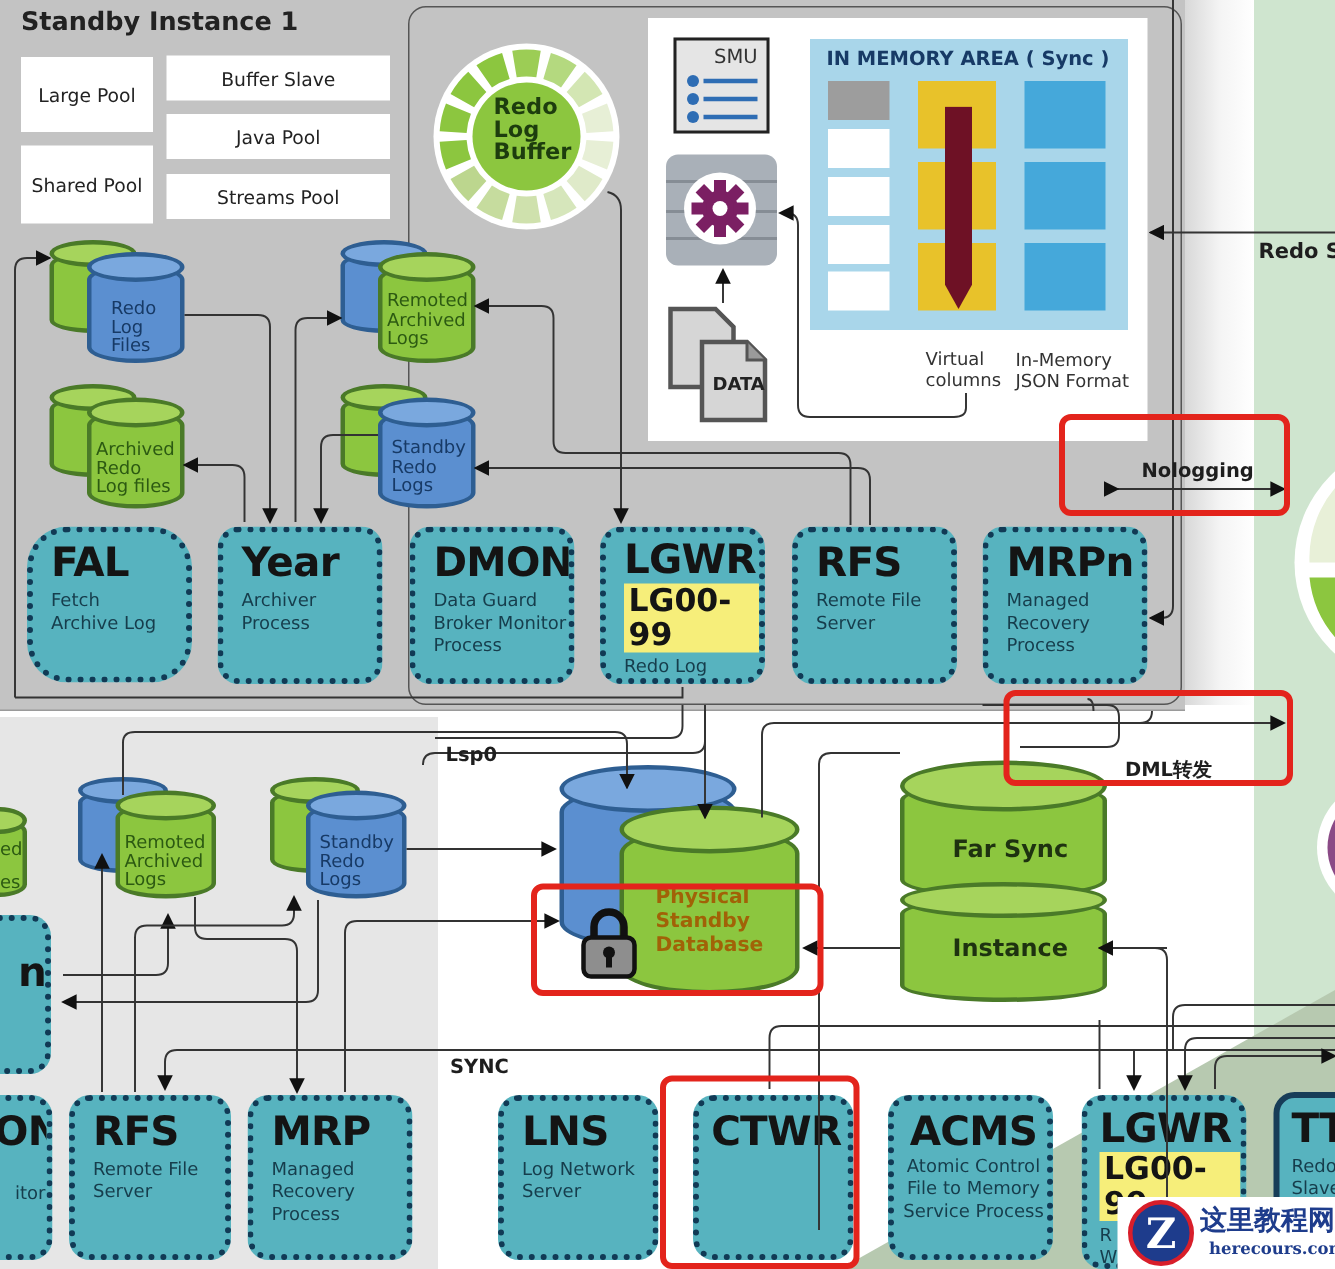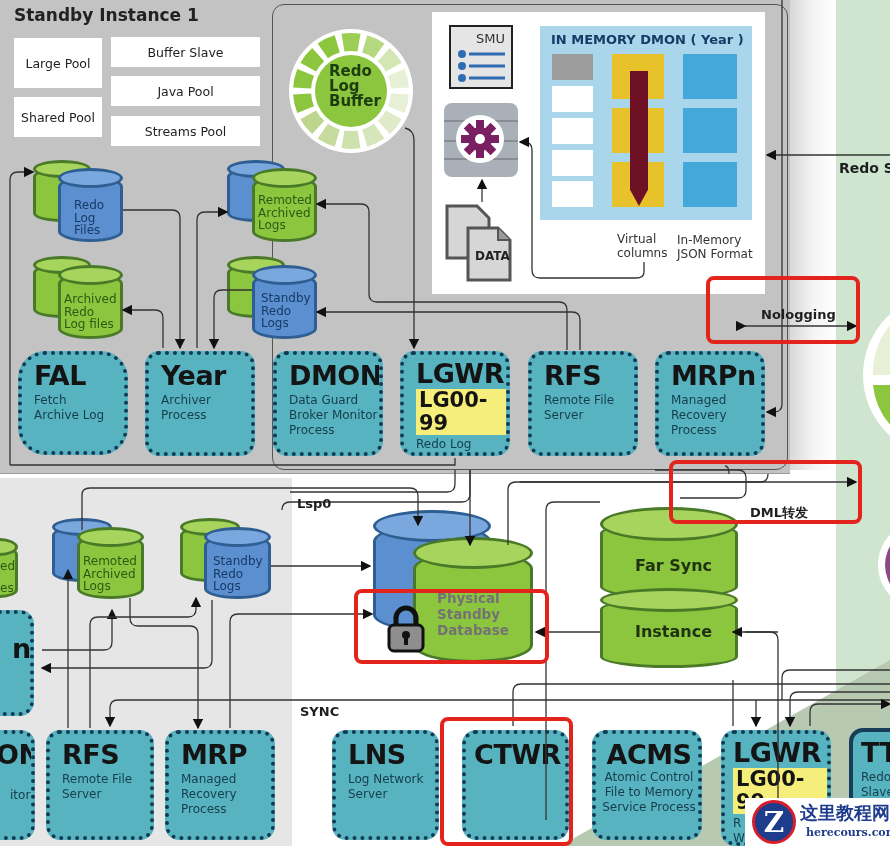--- a/index.html
+++ b/index.html
@@ -67,21 +67,21 @@
 <div class="abs" id="bg-green"></div>
 <div class="abs" id="bg-right-fade"></div>
 <div class="abs" id="bg-lower-left"></div>
 <div class="abs" id="bg-diag"></div>
 
 <div class="abs" id="standby-panel"></div>
 <div class="abs" id="inner-panel"></div>
 <div class="abs" id="panel-title">Standby Instance 1</div>
 
 <div class="abs pool" style="left:14px;top:38px;width:88px;height:50px;">Large  Pool</div>
-<div class="abs pool" style="left:14px;top:97px;width:88px;height:40px;">Shared  Pool</div>
+<div class="abs pool" style="left:14px;top:97px;width:88px;height:52px;">Shared  Pool</div>
 <div class="abs pool" style="left:111px;top:37px;width:149px;height:30px;">Buffer  Slave</div>
 <div class="abs pool" style="left:111px;top:76px;width:149px;height:30px;">Java Pool</div>
 <div class="abs pool" style="left:111px;top:116px;width:149px;height:30px;">Streams Pool</div>
 
 <svg class="abs" style="left:288px;top:28px;" width="126" height="126">
   <circle cx="63" cy="63" r="62" fill="#ffffff"></circle>
   <g id="ring-segs">
       <path d="M120.89563131624183 66.47791237580779 A58 58 0 0 1 116.67117102942896 84.98648221816725 L100.01460070995101 78.16309118494293 A40 40 0 0 0 102.92802159740816 65.39856025917778 Z" fill="#e7efd6"></path>
       <path d="M113.65315177755154 91.25346376995796 A58 58 0 0 1 101.81647708652163 106.0961843623254 L89.76998419760112 92.72150645677615 A40 40 0 0 0 97.93320812244934 82.48514742755722 Z" fill="#dfeac9"></path>
       <path d="M96.37819430917821 110.43307015847428 A58 58 0 0 1 79.2737038037782 118.67015865350929 L74.22324400260565 101.39321286448916 A40 40 0 0 0 86.01944435115738 95.71246217825814 Z" fill="#d6e6bb"></path>
@@ -139,21 +139,21 @@
 </svg>
 
 <svg class="abs" style="left:444px;top:203px;" width="76" height="80">
   <path d="M3 3 H33 L45 15 V55 H3 Z" fill="#d6d6d6" stroke="#555" stroke-width="3"></path>
   <path d="M24 25 H54 L66 37 V77 H24 Z" fill="#d6d6d6" stroke="#555" stroke-width="3"></path>
   <path d="M54 25 V37 H66" fill="#9a9a9a" stroke="#555" stroke-width="2"></path>
 </svg>
 <div class="abs" style="left:475px;top:249px;font-size:12px;font-weight:bold;color:#222;">DATA</div>
 
 <div class="abs" id="imc-area"></div>
-<div class="abs" id="imc-title">IN MEMORY DMON ( Year )</div>
+<div class="abs" id="imc-title">IN MEMORY AREA ( Sync )</div>
 <div class="abs cell-g" style="left:552px;top:54px;width:41px;height:26px;"></div>
 <div class="abs cell-w" style="left:552px;top:86px;width:41px;height:26px;"></div>
 <div class="abs cell-w" style="left:552px;top:118px;width:41px;height:26px;"></div>
 <div class="abs cell-w" style="left:552px;top:150px;width:41px;height:26px;"></div>
 <div class="abs cell-w" style="left:552px;top:181px;width:41px;height:26px;"></div>
 <div class="abs cell-y" style="left:612px;top:54px;width:52px;height:45px;"></div>
 <div class="abs cell-y" style="left:612px;top:108px;width:52px;height:45px;"></div>
 <div class="abs cell-y" style="left:612px;top:162px;width:52px;height:45px;"></div>
 <div class="abs" id="vcol-bar"></div>
 <div class="abs cell-b" style="left:683px;top:54px;width:54px;height:45px;"></div>
@@ -320,21 +320,21 @@
 </div>
 
 <div class="cyl blue" style="left:373px;top:510px;width:118px;height:122px;">
   <div class="body" style="top:14px;"></div>
     <div class="top" style="height:32px;"></div>
 </div>
 <div class="cyl green" style="left:413px;top:537px;width:120px;height:126px;">
   <div class="body" style="top:14px;"></div>
     <div class="top" style="height:32px;"></div>
 </div>
-<div class="abs" style="left:437px;top:590px;font-size:13.5px;font-weight:bold;line-height:16px;color:#737373;">
+<div class="abs" style="left:437px;top:590px;font-size:13.5px;font-weight:bold;line-height:16px;color:#a16207;">
   <div>Physical</div>
   <div>Standby</div>
   <div>Database</div>
 </div>
 <svg class="abs" style="left:386px;top:604px;" width="40" height="50">
   <path d="M10 22 V14 A10 10 0 0 1 30 14 V22" fill="none" stroke="#111" stroke-width="5"></path>
   <rect x="3" y="21" width="34" height="26" rx="5" fill="#8e8e8e" stroke="#111" stroke-width="3"></rect>
   <circle cx="20" cy="31" r="4" fill="#111"></circle>
     <rect x="18" y="32" width="4" height="9" fill="#111"></rect>
 </svg>

